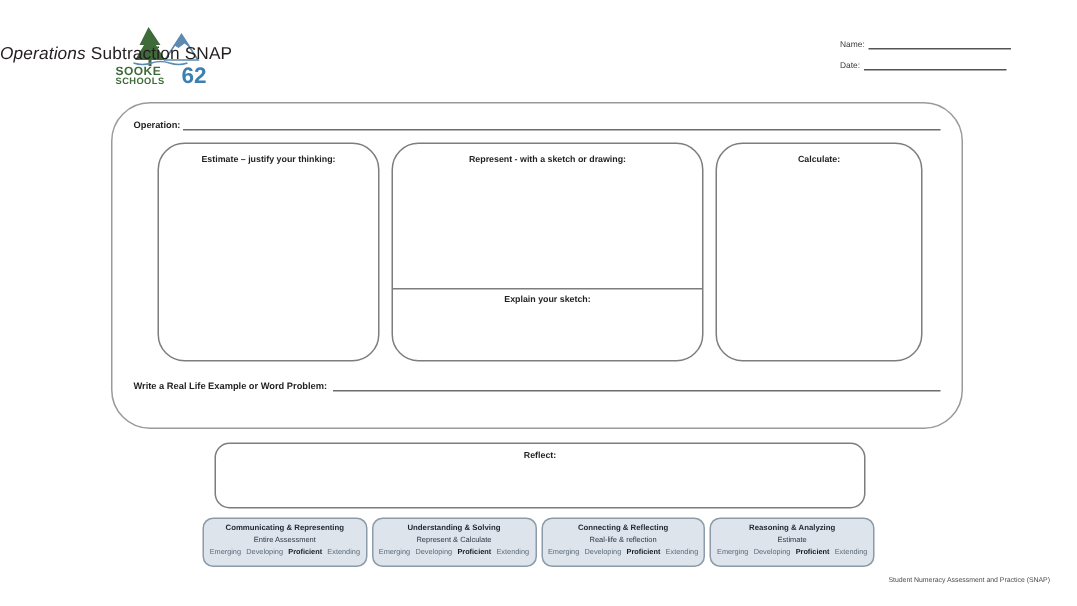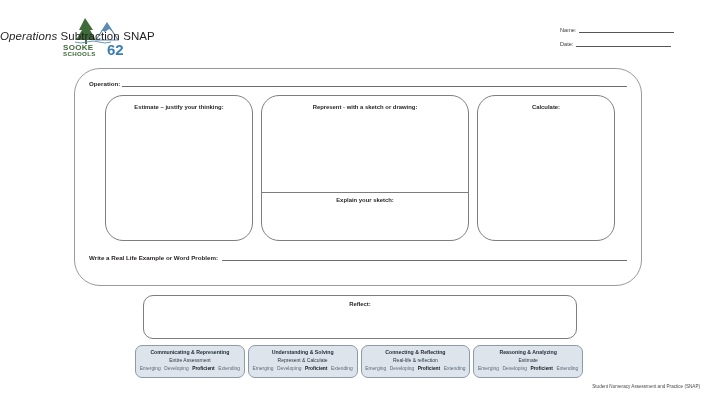--- a/index.html
+++ b/index.html
@@ -7,21 +7,21 @@
     width:718px;height:404px;
     background:#ffffff;
     font-family:"Liberation Sans", sans-serif;
     color:#231f20;
     overflow:hidden;
     position:relative;
   }
   .page{position:absolute;inset:0;}
 
   
-  .logo{position:absolute;left:55px;top:14px;width:90px;height:42px;}
+  .logo{position:absolute;left:69px;top:14px;width:90px;height:42px;}
   .logo svg{display:block;}
 
   .doc-title{
     position:absolute;left:0;top:30px;width:718px;
     text-align:left;font-size:11.5px;color:#231f20;letter-spacing:.1px;
   }
   .doc-title .ital{font-style:italic;}
 
   .namedate{position:absolute;left:560px;top:26px;width:150px;font-size:5.6px;color:#3a3a3a;}
   .nd-row{display:flex;align-items:flex-end;margin-bottom:7px;}

